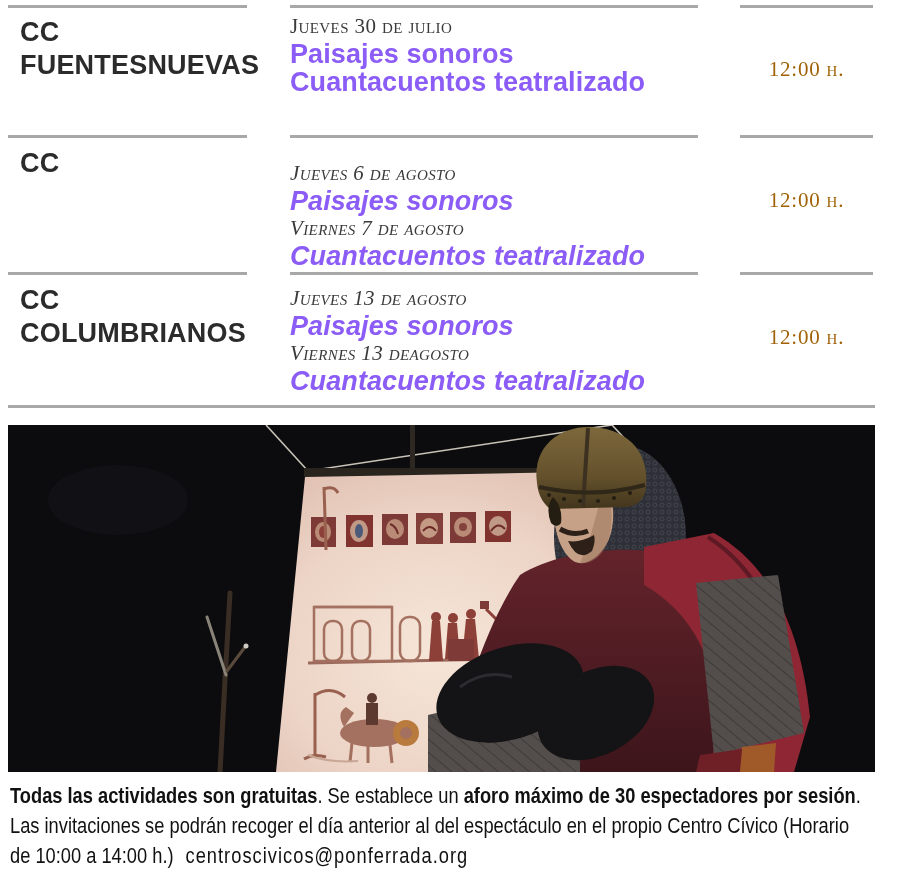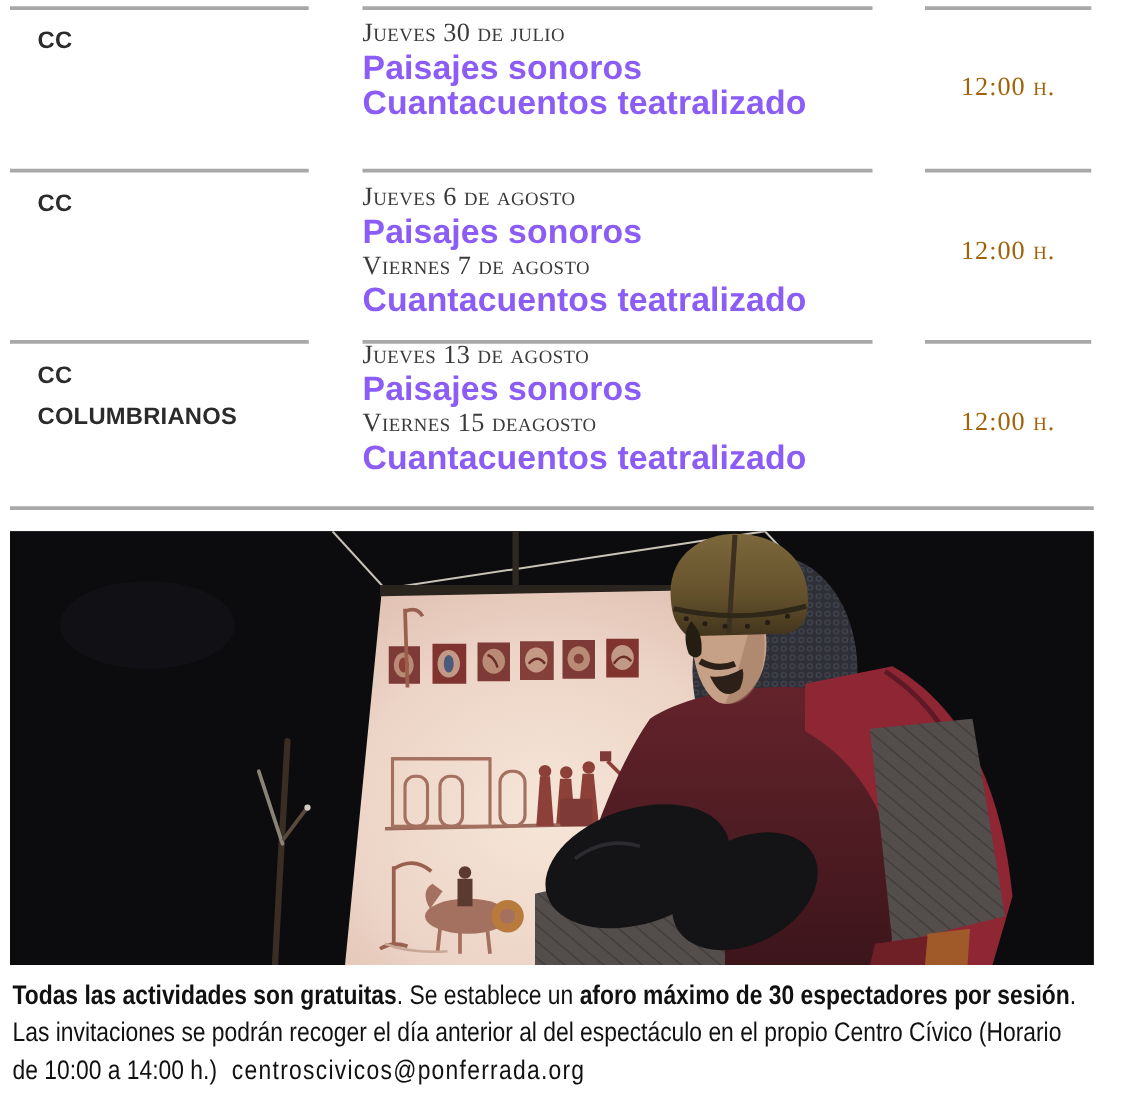--- a/index.html
+++ b/index.html
@@ -1,19 +1,19 @@
 <!DOCTYPE html>
 <html><head>
 <meta charset="utf-8">
 <style>
   html,body{margin:0;padding:0;background:#ffffff;}
   .page{position:relative;width:900px;height:874px;background:#fff;overflow:hidden;
         font-family:"Liberation Sans",sans-serif;}
   .rule{position:absolute;height:3px;background:#a8a8a8;}
-  .venue{position:absolute;left:30px;width:220px;font-size:19px;font-weight:700;
+  .venue{position:absolute;left:20px;width:220px;font-size:27px;font-weight:700;
          color:#2b2b2b;line-height:33px;letter-spacing:.2px;}
   .events{position:absolute;left:290px;width:420px;}
   .evdate{font-family:"Liberation Serif","DejaVu Serif",serif;font-variant:small-caps;
           font-size:21px;color:#3a3a3a;line-height:27px;letter-spacing:.4px;}
   .evtitle{font-size:27px;font-weight:700;color:#8b5cf6;line-height:28px;letter-spacing:.1px;}
   .time{position:absolute;left:740px;width:133px;text-align:center;
         font-family:"Liberation Serif","DejaVu Serif",serif;font-variant:small-caps;
         font-size:21px;color:#a16207;letter-spacing:.8px;}
   .photo{position:absolute;left:8px;top:425px;width:867px;height:347px;background:#0c0c0e;}
   .footer{position:absolute;left:10px;top:781px;width:1030px;
@@ -37,47 +37,48 @@
   <div class="rule" style="left:740px;top:135px;width:133px;"></div>
 
   <div class="rule" style="left:8px;top:272px;width:239px;"></div>
   <div class="rule" style="left:290px;top:272px;width:408px;"></div>
   <div class="rule" style="left:740px;top:272px;width:133px;"></div>
 
   <div class="rule" style="left:8px;top:405px;width:867px;"></div>
 
   <div class="venue" style="top:16px;">
     <div>CC</div>
+    <div>FUENTESNUEVAS</div>
   </div>
   <div class="events" style="top:13px;">
     <div class="evdate">Jueves 30 de julio</div>
     <div class="evtitle">Paisajes sonoros</div>
     <div class="evtitle">Cuantacuentos teatralizado</div>
   </div>
   <div class="time" style="top:57px;">12:00 h.</div>
 
   <div class="venue" style="top:147px;">
     <div>CC</div>
   </div>
-  <div class="events" style="top:144px;">
+  <div class="events" style="top:160px;font-style:italic;">
     <div class="evdate">Jueves 6 de agosto</div>
     <div class="evtitle">Paisajes sonoros</div>
     <div class="evdate">Viernes 7 de agosto</div>
     <div class="evtitle">Cuantacuentos teatralizado</div>
   </div>
   <div class="time" style="top:188px;">12:00 h.</div>
 
   <div class="venue" style="top:284px;">
     <div>CC</div>
     <div>COLUMBRIANOS</div>
   </div>
-  <div class="events" style="top:270px;">
+  <div class="events" style="top:285px;font-style:italic;">
     <div class="evdate">Jueves 13 de agosto</div>
     <div class="evtitle">Paisajes sonoros</div>
-    <div class="evdate">Viernes 15 deagosto</div>
+    <div class="evdate">Viernes 13 deagosto</div>
     <div class="evtitle">Cuantacuentos teatralizado</div>
   </div>
   <div class="time" style="top:325px;">12:00 h.</div>
 
   <div class="photo">
     <svg width="867" height="347" viewBox="0 0 867 347">
       <defs>
         <radialGradient id="parch" cx="45%" cy="60%" r="80%">
           <stop offset="0%" stop-color="#f6e6d8"></stop>
           <stop offset="55%" stop-color="#ecd4c6"></stop>

